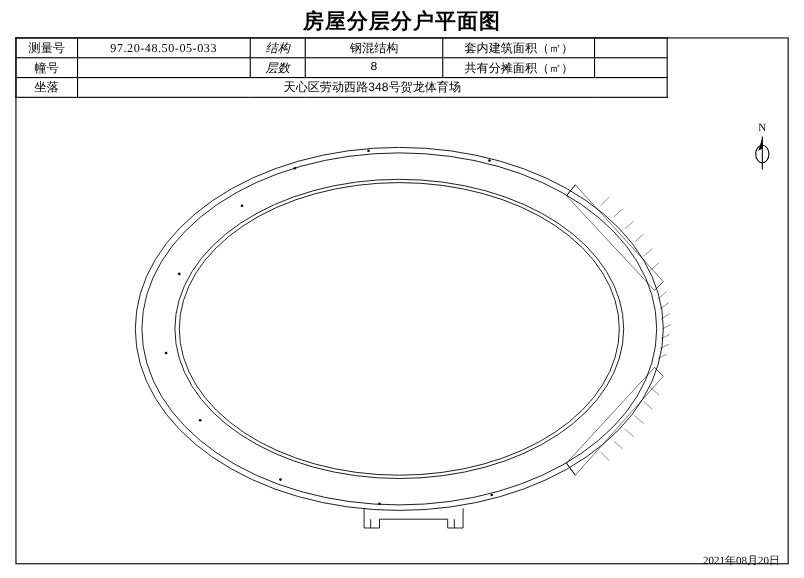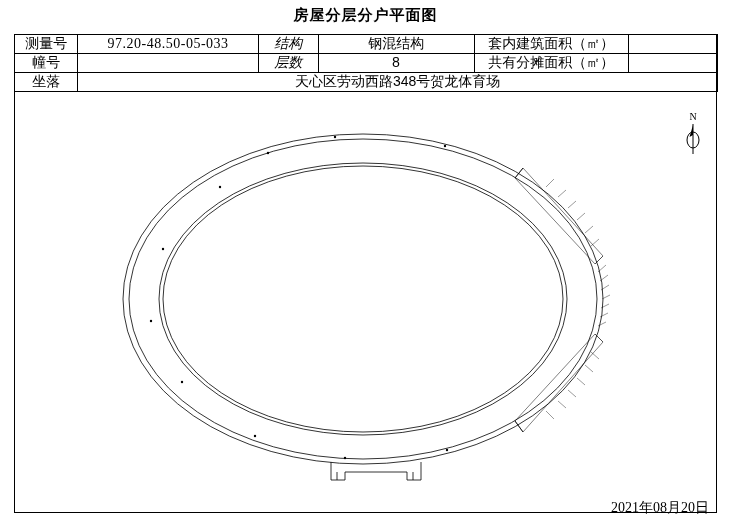--- a/index.html
+++ b/index.html
@@ -20,42 +20,42 @@
     left: 0; top: 0;
     width: 731px;
     height: 525px;
   }
   .title {
     position: absolute;
     left: 0;
     top: 6px;
     width: 731px;
     text-align: center;
-    font-size: 15px;
+    font-size: 19px;
     font-weight: bold;
     letter-spacing: 1px;
   }
   
   .frame {
     position: absolute;
     left: 14px;
     top: 34px;
     width: 703px;
     height: 479px;
     border: 1px solid #000;
     box-sizing: border-box;
   }
   
   table.info {
     position: absolute;
     left: 14px;
     top: 34px;
-    width: 704px;
+    width: 593px;
     border-collapse: collapse;
-    font-size: 14px;
+    font-size: 11px;
     padding-left: 16px;
   }
   table.info td {
     border: 1px solid #000;
     height: 17px;
     padding: 0 3px;
     text-align: center;
     vertical-align: middle;
     white-space: nowrap;
   }
@@ -77,21 +77,21 @@
     left: 15px;
     top: 106px;
     width: 701px;
     height: 406px;
     overflow: hidden;
   }
   .datestamp {
     position: absolute;
     right: 22px;
     bottom: 8px;
-    font-size: 14px;
+    font-size: 10px;
     font-family: "Liberation Serif", serif;
   }
   .compass {
     position: absolute;
     left: 676px;
     top: 112px;
     width: 34px;
     height: 44px;
     text-align: center;
   }

